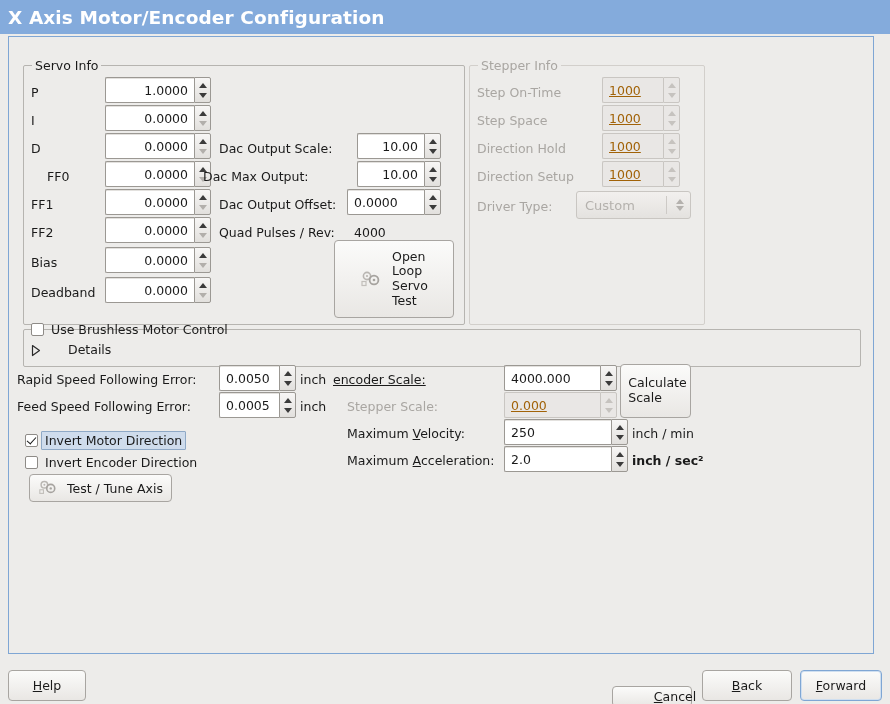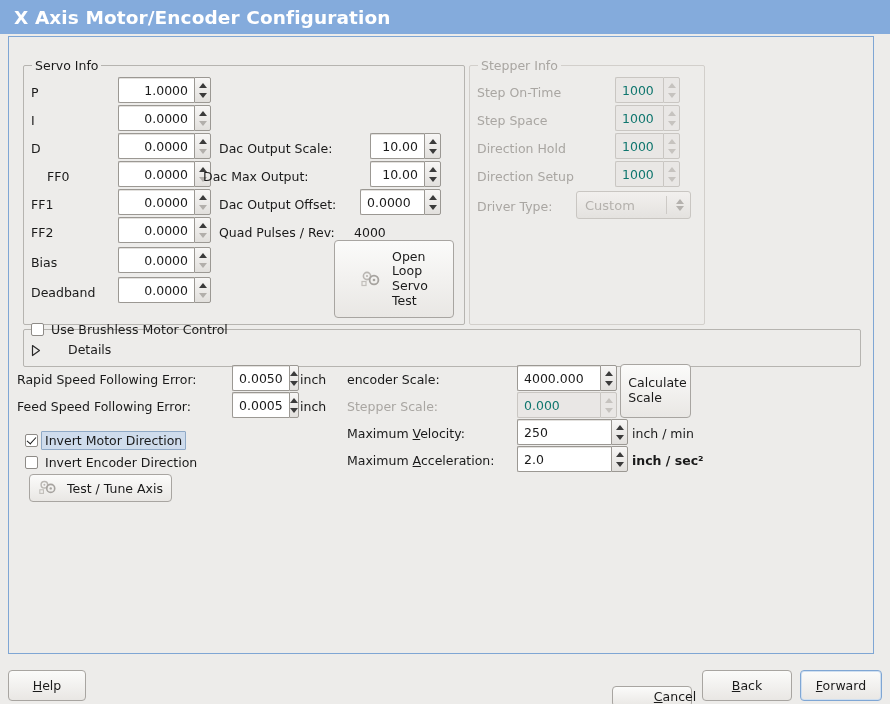--- a/index.html
+++ b/index.html
@@ -16,21 +16,21 @@
   
   .titlebar {
     position: absolute; left: 0; top: 0; width: 890px; height: 34px;
     background: #84abdc;
     display: flex; align-items: center;
   }
   .titlebar .title {
     color: #ffffff;
     font-size: 18.5px;
     font-weight: bold;
-    padding-left: 14px;
+    padding-left: 8px;
     letter-spacing: 0.1px;
   }
 
   
   .content-panel {
     position: absolute; left: 8px; top: 36px; width: 866px; height: 618px;
     background: #edecea;
     border: 1px solid #7fa6d4;
   }
 
@@ -60,40 +60,39 @@
     flex: 1 1 auto;
     background: #ffffff;
     border: 1px solid #9b9893;
     border-right: none;
     border-radius: 2px 0 0 2px;
     display: flex; align-items: center;
     padding: 0 6px;
     font-size: 12.5px;
     color: #1a1a1a;
     box-shadow: inset 0 1px 0 #e3e1de;
-    margin-left: 13px;
   }
   .spin .entry.right { justify-content: flex-end; }
   .spin .entry.left { justify-content: flex-start; }
   .spin .btns {
     width: 17px;
     background: linear-gradient(#f7f6f5, #e2e0dd);
     border: 1px solid #9b9893;
     border-radius: 0 2px 2px 0;
     display: flex; flex-direction: column;
     align-items: center; justify-content: space-around;
     padding: 2px 0;
   }
   .arr { width: 0; height: 0; border-left: 4px solid transparent; border-right: 4px solid transparent; }
   .arr.up { border-bottom: 5px solid #3b3b3b; }
   .arr.dn { border-top: 5px solid #3b3b3b; }
   .arr.dn.faded { border-top-color: #b2afab; }
 
   
-  .spin.disabled .entry { background: #e9e7e5; color: #0f766e; border-color: #c9c6c2; box-shadow: none; }
+  .spin.disabled .entry { background: #e9e7e5; color: #a16207; border-color: #c9c6c2; box-shadow: none; text-decoration: underline; }
   .spin.disabled .btns { background: #e9e7e5; border-color: #c9c6c2; }
   .spin.disabled .arr.up { border-bottom-color: #c6c3bf; }
   .spin.disabled .arr.dn { border-top-color: #c6c3bf; }
 
   
   .combo {
     position: absolute; height: 28px;
     display: flex; align-items: center;
     background: linear-gradient(#f2f0ee, #e4e2df);
     border: 1px solid #c9c6c2;
@@ -387,21 +386,21 @@
           <circle cx="7" cy="6" r="1.1" fill="#b9b6b2"></circle>
           <circle cx="14" cy="10" r="4.4" fill="none" stroke="#a6a39f" stroke-width="1.8"></circle>
           <circle cx="14" cy="10" r="1.3" fill="#a6a39f"></circle>
           <rect x="2" y="11.5" width="4" height="4" fill="none" stroke="#c2bfbb" stroke-width="1.2"></rect>
         </svg>
       </span>
       <span>Test / Tune Axis</span>
     </span>
   </div>
 
-  <span class="lbl" style="left:338px; top:337px;">encoder Scale:</span>
+  <span class="lbl" style="left:324px; top:337px;text-decoration:underline;">encoder Scale:</span>
   <div class="spin" style="left:495px; top:328px; width:113px;">
     <div class="entry left">4000.000</div>
     <div class="btns">
         <span class="arr up"></span>
         <span class="arr dn"></span>
       </div>
   </div>
 
   <span class="lbl dim" style="left:338px; top:364px;">Stepper Scale:</span>
   <div class="spin disabled" style="left:495px; top:355px; width:113px;">

